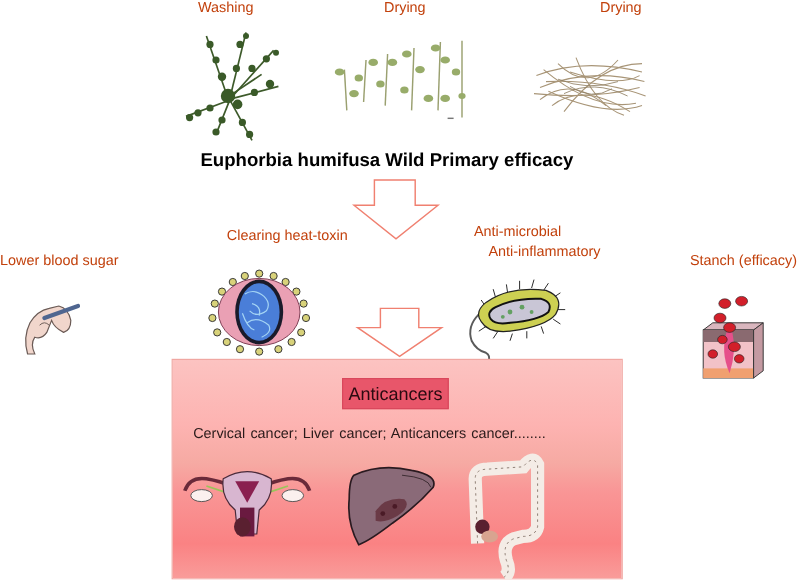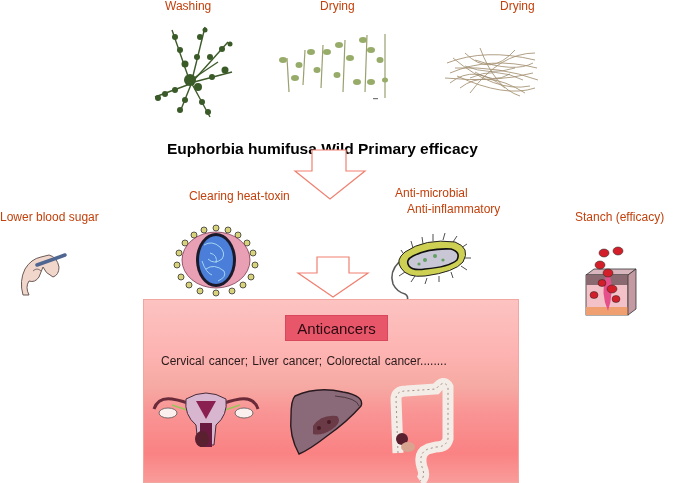--- a/index.html
+++ b/index.html
@@ -1,24 +1,24 @@
 <!DOCTYPE html>
 <html><head>
 <meta charset="utf-8">
 <style>
   html, body { margin:0; padding:0; background:#ffffff; }
   body { width:676px; height:483px; position:relative; overflow:hidden;
          font-family:"Liberation Sans", "DejaVu Sans", sans-serif; color:#111; }
   .abs { position:absolute; }
   .lbl { font-size:12px; color:#c2410c; white-space:nowrap; line-height:15px; }
-  .title { font-size:15.5px; font-weight:bold; color:#000; white-space:nowrap;margin-top:15px; }
+  .title { font-size:15.5px; font-weight:bold; color:#000; white-space:nowrap; }
   .box { left:143px; top:299px; width:376px; height:184px; box-sizing:border-box;
          border:1px solid #f0a7a2;
          background:linear-gradient(to bottom,#fcc3c1 0%,#fdb3b1 30%,#f6aaa3 47%,#f99696 60%,#fa8283 84%,#f99c9a 100%); }
-  .pill { left:285px; top:315px; width:103px; height:26px; background:#e8566a;
+  .pill { left:285px; top:315px; width:89px; height:26px; background:#e8566a;
           border:1px solid #d9475c; box-sizing:border-box; text-align:center;
           font-size:15px; line-height:25px; color:#2a0a10; }
   .diseases { left:161px; top:354px; font-size:12px; color:#2a1a1a; word-spacing:1px; }
   svg { position:absolute; overflow:visible; }
 </style>
 </head>
 <body>
 
 <div class="abs lbl" style="left:165px;top:-1px;">Washing</div>
 <div class="abs lbl" style="left:320px;top:-1px;">Drying</div>
@@ -208,21 +208,21 @@
       <ellipse cx="34" cy="54" rx="4" ry="3.5"></ellipse>
   </g>
 </svg>
 
 <svg style="left:297px;top:256px;" width="72" height="42" viewBox="0 0 72 42">
   <path d="M20 1 L52 1 L52 17 L71 17 L36 41 L1 17 L20 17 Z" fill="#ffffff" stroke="#f08070" stroke-width="1.2"></path>
 </svg>
 
 <div class="abs box"></div>
 <div class="abs pill">Anticancers</div>
-<div class="abs lbl diseases">Cervical cancer;   Liver cancer;   Colorectal cancer........</div>
+<div class="abs lbl diseases">Cervical cancer;   Liver cancer;   Anticancers cancer........</div>
 
 <svg style="left:152px;top:385px;" width="108" height="70" viewBox="0 0 108 70">
   <path d="M2 24 Q6 12 20 14 Q32 16 40 20" fill="none" stroke="#6a2a3a" stroke-width="3"></path>
   <path d="M106 24 Q102 12 88 14 Q76 16 68 20" fill="none" stroke="#6a2a3a" stroke-width="3"></path>
   <path d="M20 20 L38 26" stroke="#9ac55a" stroke-width="1.5"></path>
     <path d="M88 20 L70 26" stroke="#9ac55a" stroke-width="1.5"></path>
   <ellipse cx="16" cy="28" rx="9" ry="5" fill="#fbf0ee" stroke="#555" stroke-width="0.8"></ellipse>
   <ellipse cx="92" cy="28" rx="9" ry="5" fill="#fbf0ee" stroke="#555" stroke-width="0.8"></ellipse>
   <path d="M34 14 Q54 2 74 14 Q76 30 64 40 L62 60 L46 60 L44 40 Q32 30 34 14 Z" fill="#d8b6d0" stroke="#4a2a3a" stroke-width="1"></path>
   <path d="M44 16 L54 34 L64 16 Z" fill="#8a2050"></path>

